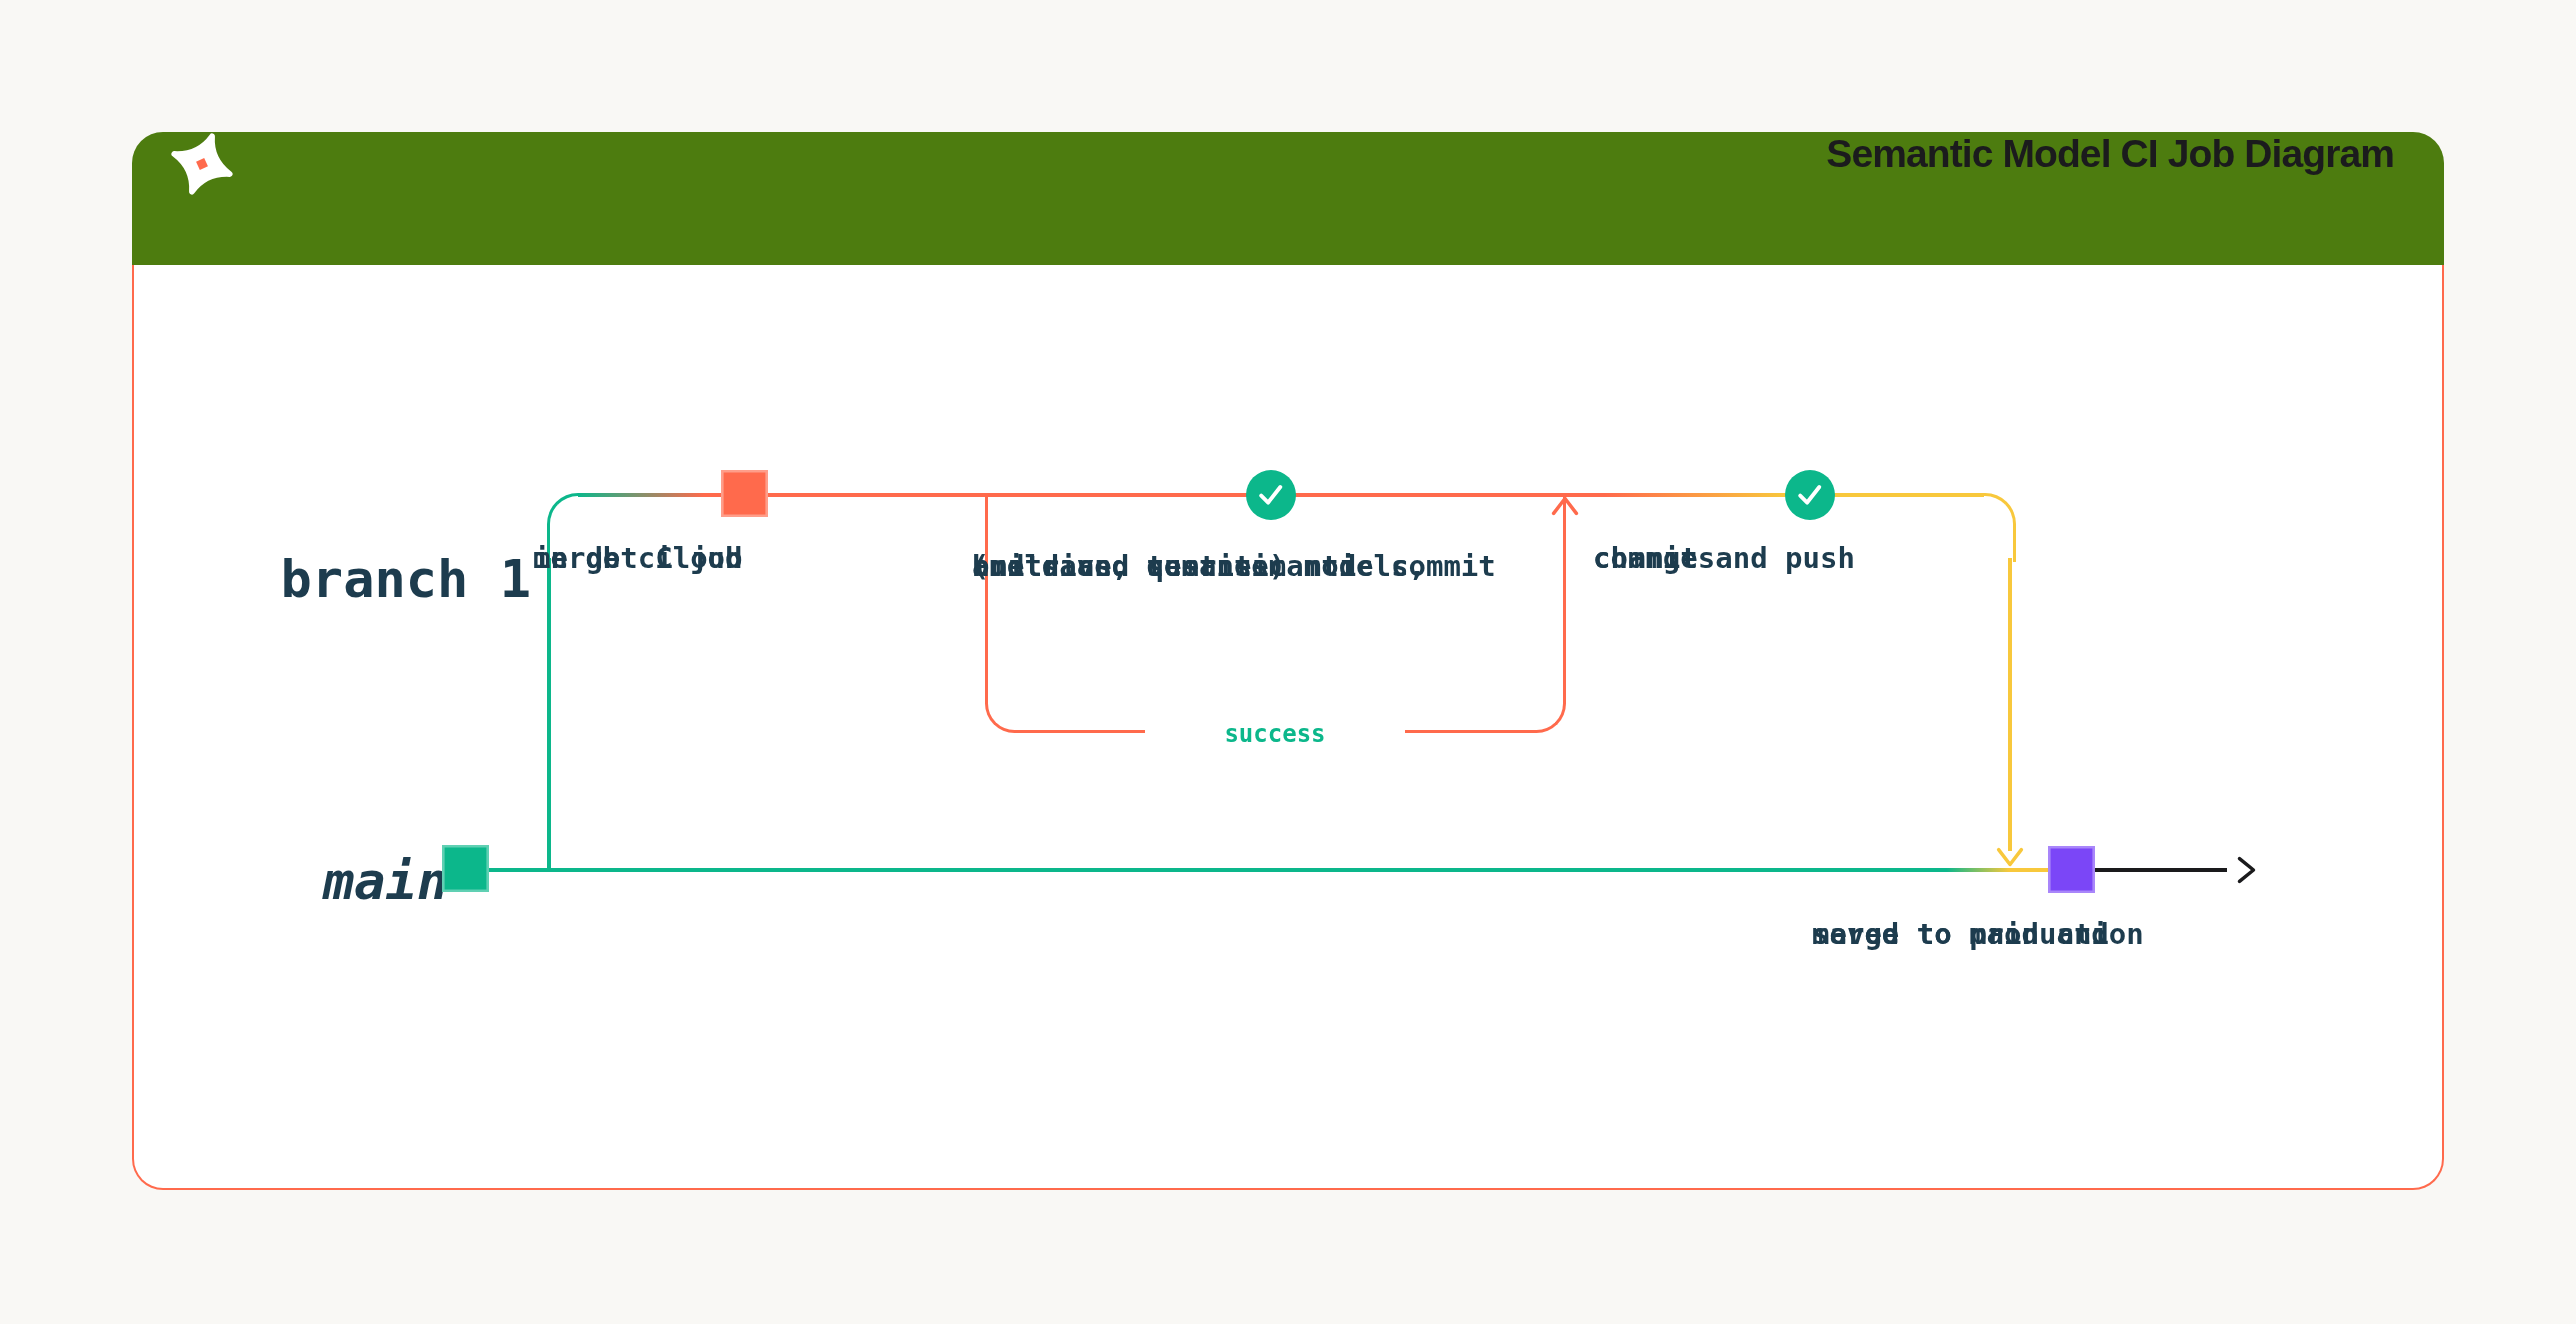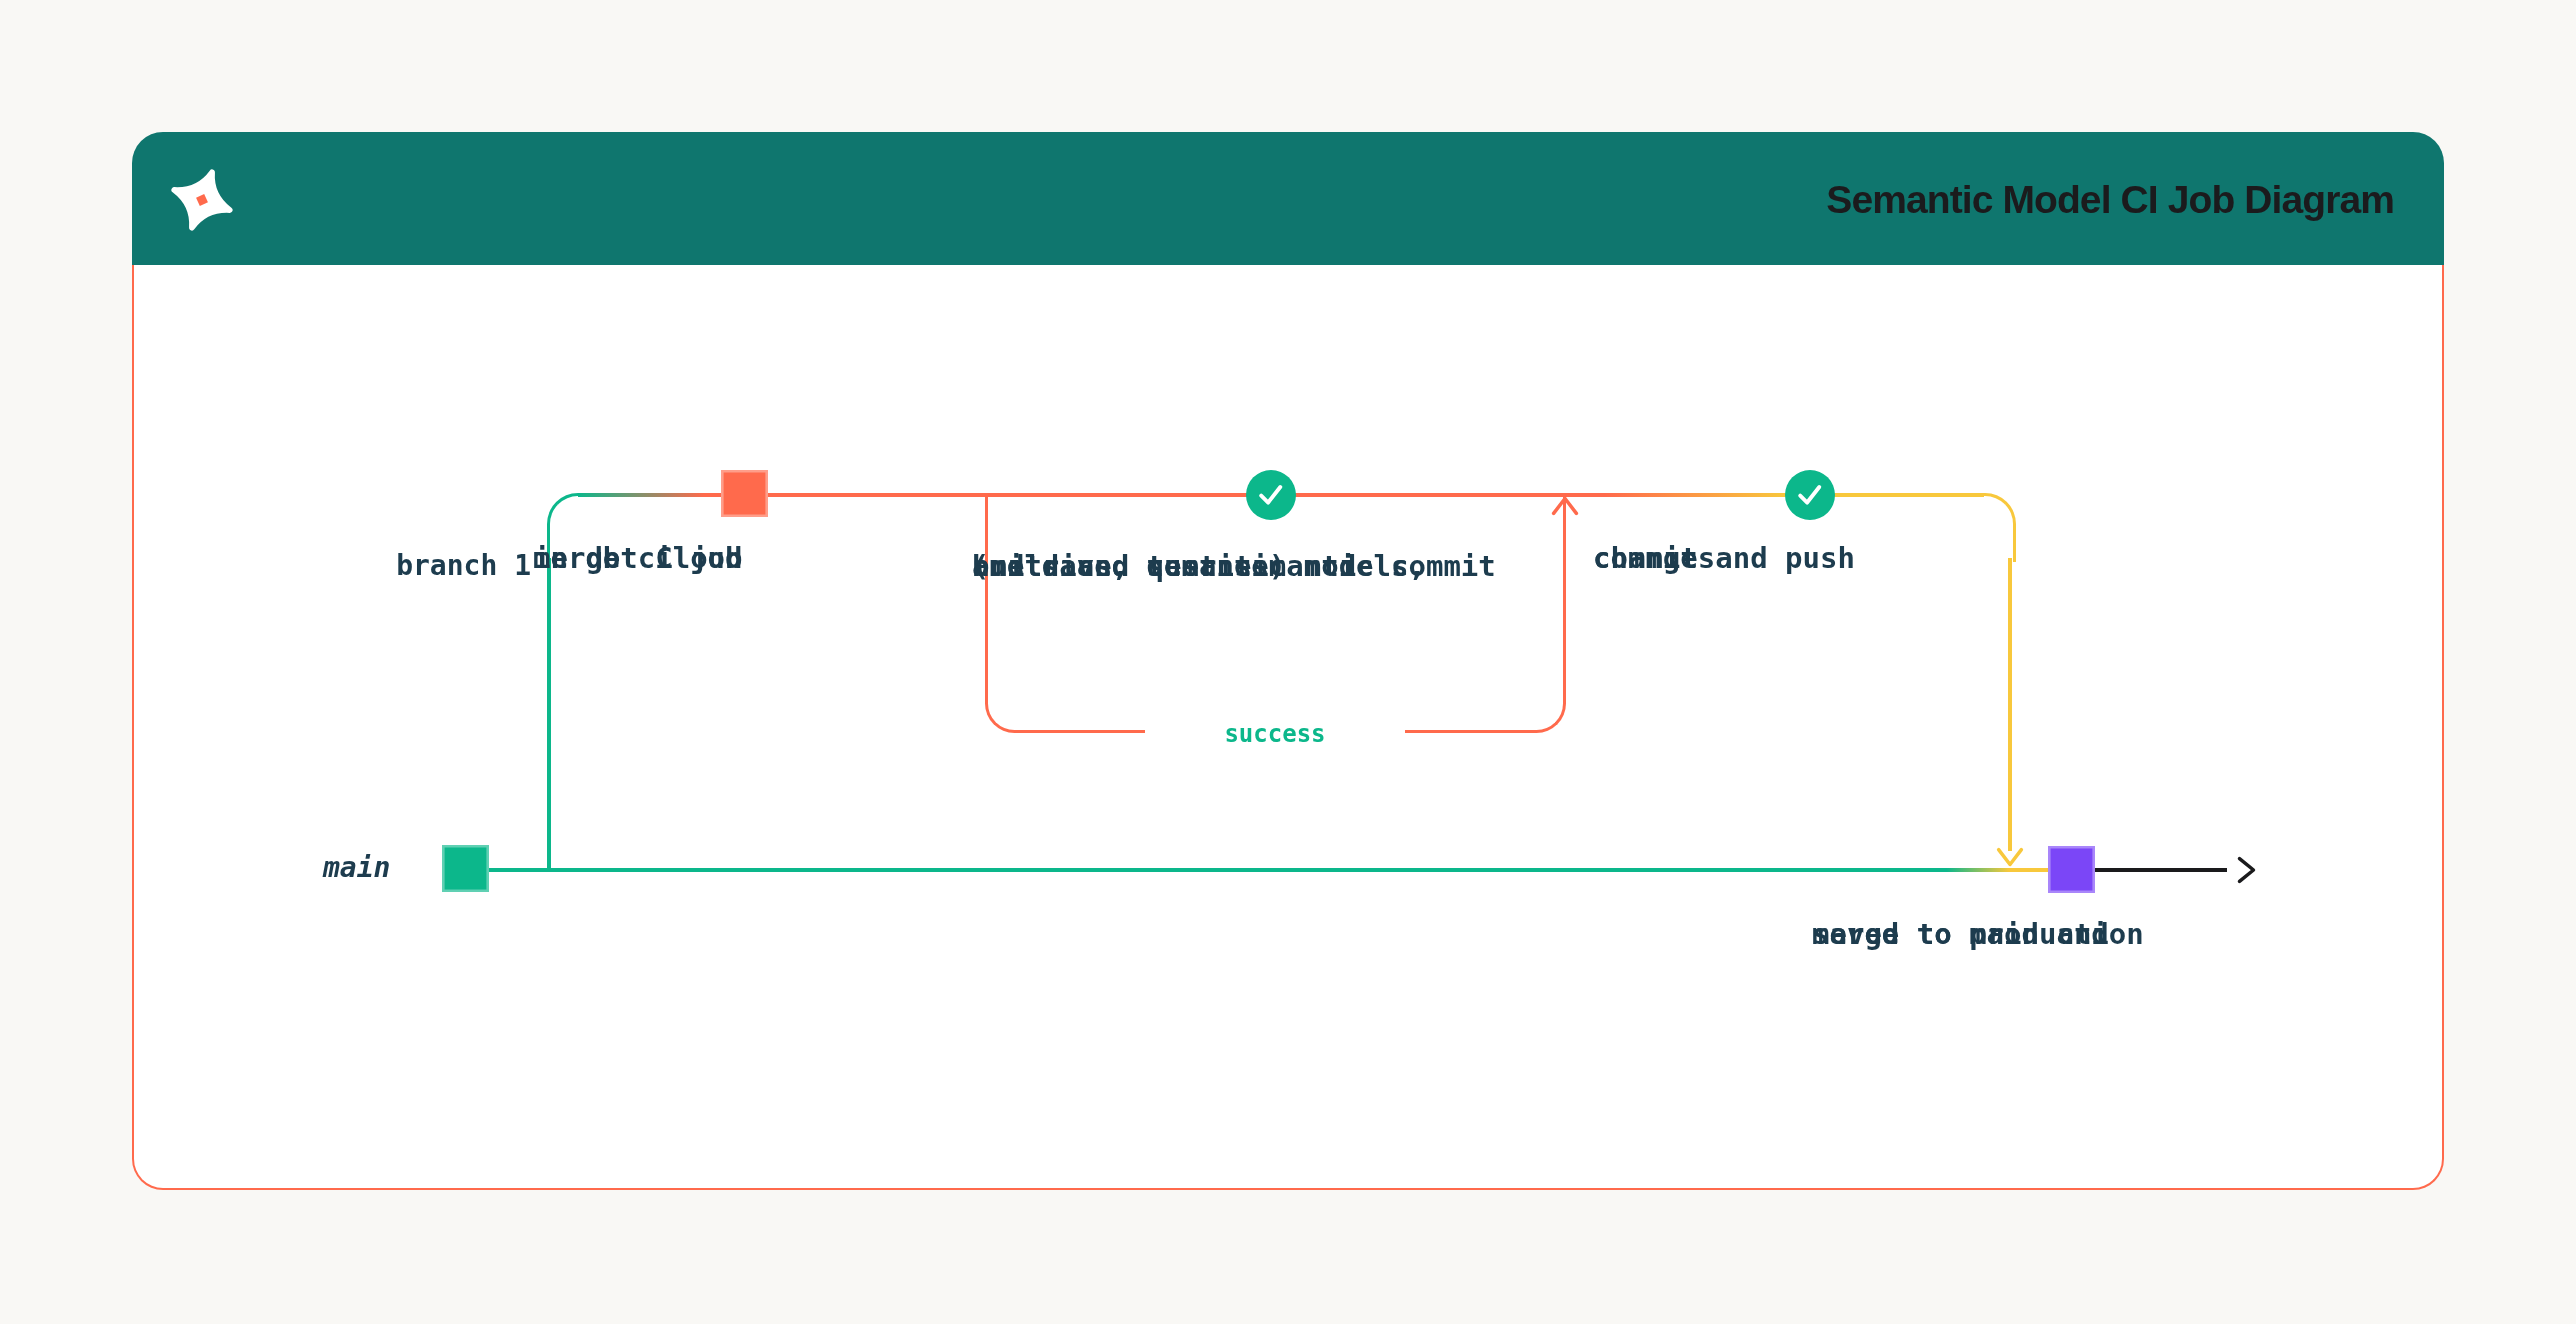--- a/index.html
+++ b/index.html
@@ -5,22 +5,22 @@
   * { margin:0; padding:0; box-sizing:border-box; }
   html,body { width:2576px; height:1324px; }
   body { background:#F9F8F5; font-family:"DejaVu Sans Mono", monospace; }
 
   .page { position:relative; width:2576px; height:1324px; overflow:hidden; }
 
   .card { position:absolute; left:132px; top:132px; width:2312px; height:1058px; }
 
   .header {
     position:absolute; left:0; top:0; width:100%; height:135px;
-    background:#0f766e; border-radius:31px 31px 0 0;
-    display:flex; align-items:center;
+    background:#4d7c0f; border-radius:31px 31px 0 0;
+    display:flex; align-items:flex-start;
   }
   .logo { margin-left:38px; width:64px; height:64px; }
   .title {
     margin-left:auto; margin-right:50px;
     font-family:"Liberation Sans", sans-serif; font-weight:700;
     font-size:39px; letter-spacing:-0.9px; color:#1B1B1D;
   }
 
   .canvas {
     position:absolute; left:0; top:133px; width:100%; height:925px;
@@ -72,21 +72,21 @@
   .sq-green  { left:308px; top:580px; background:#0CB78B; }
   .sq-purple { left:1914px; top:581px; background:#7B46F7; }
 
   
   .check { width:50px; height:50px; border-radius:50%; background:#0CB78B; z-index:3;
            display:flex; align-items:center; justify-content:center; }
   .check-1 { left:1112px; top:205px; }
   .check-2 { left:1651px; top:205px; }
 
   
-  .branch-label { font-weight:700; font-size:28px; color:#1D3C4E; z-index:2; }
+  .branch-label { font-weight:700; font-size:52px; color:#1D3C4E; z-index:2; }
   .lbl-branch1 { left:137px; top:284px; width:260px; text-align:right; }
   .lbl-main    { left:189px; top:586px; width:232px; text-align:left;font-style:italic; }
 
   .caption { font-weight:700; font-size:29px; line-height:37px; color:#1D3C4E;
              text-align:center; z-index:2; }
   .cap-create { left:399px;  top:275px; width:434px; }
   .cap-build  { left:838px;  top:283px; width:607px; }
   .cap-commit { left:1459px; top:275px; width:434px; }
   .cap-merge  { left:1678px; top:651px; width:520px; }
 

